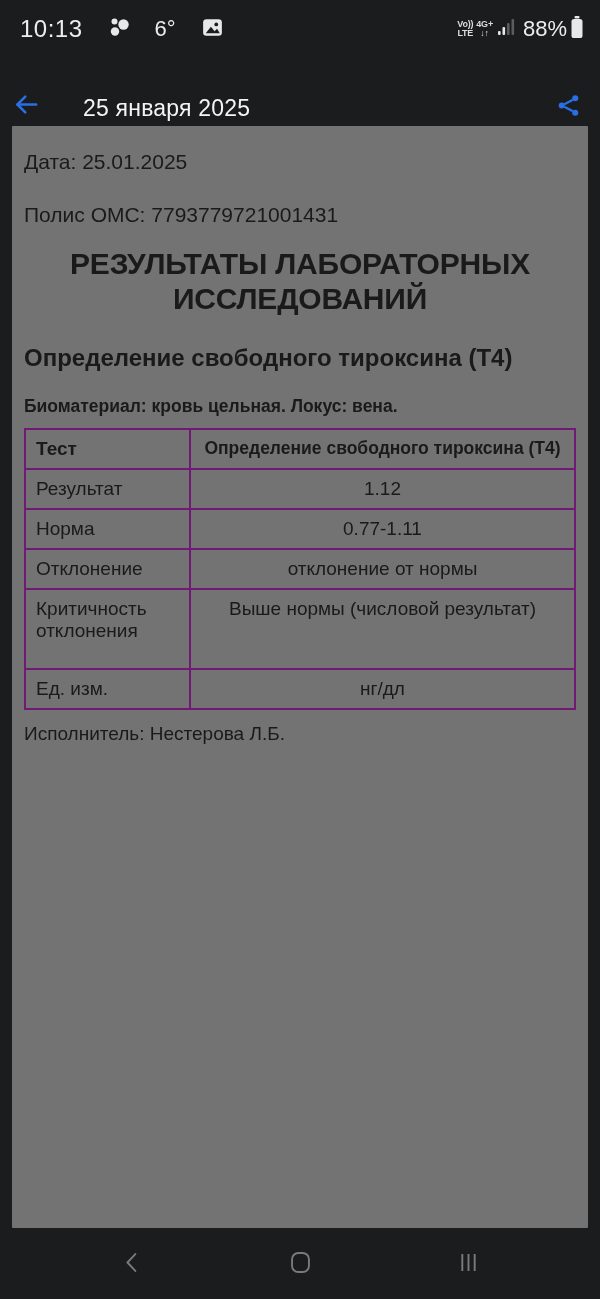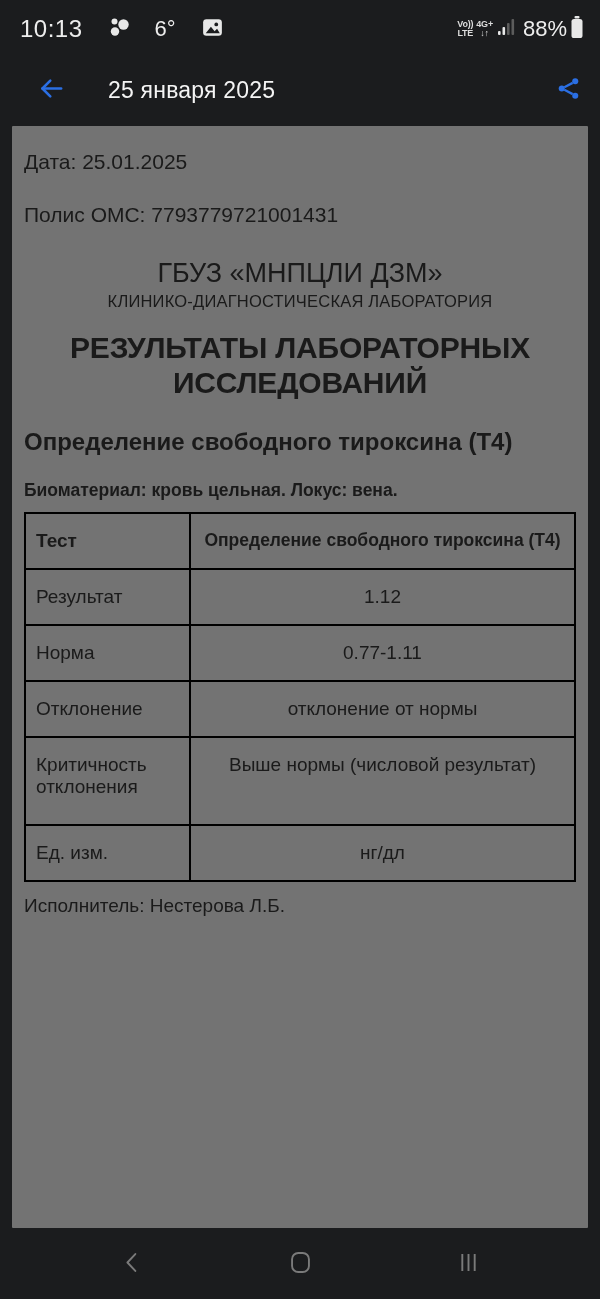--- a/index.html
+++ b/index.html
@@ -21,22 +21,22 @@
   .sb-temp { font-size:22px; font-weight:400; }
   .sb-right { display:flex; align-items:center; gap:3px; }
   .mini {
     display:flex; flex-direction:column; align-items:center;
     font-size:9px; line-height:9px; font-weight:700; color:#dcdcdc;
     letter-spacing:-.2px;
   }
   .sb-batt-pct { font-size:22px; font-weight:400; margin-left:2px; }
   
   .app-bar {
-    height:64px; display:flex; align-items:center;
-    padding:0 18px 0 37px; box-sizing:border-box;
+    height:64px; display:flex; align-items:flex-end;
+    padding:0 18px 0 12px; box-sizing:border-box;
   }
   .app-bar-title {
     color:#f4f4f4; font-size:23px; font-weight:400;
     margin-left:42px; letter-spacing:.2px;
   }
   .icon-btn { background:none; border:none; padding:0; display:flex; align-items:center; cursor:pointer; }
   .share-btn { margin-left:auto; }
   
   .document {
     margin:4px 12px 0 12px;
@@ -56,21 +56,21 @@
     line-height:1.18; margin:19px 6px 0 6px; letter-spacing:-.2px;
   }
   .test-title { font-size:24px; font-weight:700; margin:27px 0 0 0; }
   .biomaterial { font-size:17.5px; font-weight:700; margin:24px 0 0 0; }
   
   .results-table {
     width:100%; border-collapse:collapse; margin-top:11px;
     font-size:19px; color:#1a1a1a;
   }
   .results-table th, .results-table td {
-    border:2px solid #000000; padding:16px 10px;
+    border:2px solid #701a75; padding:8px 10px;
     vertical-align:top;
   }
   .results-table th { font-weight:700; }
   .col-label { width:30%; text-align:left; }
   .col-value { text-align:center; }
   th.col-value { font-size:17.5px; white-space:nowrap; padding-left:4px; padding-right:4px; }
   tr.tall td { padding-bottom:26px; }
   .executor { font-size:19px; margin:13px 0 0 0; }
   
   .nav-bar {
@@ -148,24 +148,20 @@
         <path d="M8.3 10.8 L15.7 7 M8.3 13.2 L15.7 17" stroke="#2b6fe4" stroke-width="2" fill="none"></path>
       </svg>
     </span>
   </button>
 </div>
 
 <div class="document">
   <p class="doc-line doc-date">Дата: 25.01.2025</p>
   <p class="doc-line doc-policy">Полис ОМС: 7793779721001431</p>
 
-  <div class="org-block">
-    <p class="org-name">ГБУЗ «МНПЦЛИ ДЗМ»</p>
-    <p class="org-sub">КЛИНИКО-ДИАГНОСТИЧЕСКАЯ ЛАБОРАТОРИЯ</p>
-  </div>
 
   <h1 class="main-title">РЕЗУЛЬТАТЫ ЛАБОРАТОРНЫХ ИССЛЕДОВАНИЙ</h1>
 
   <h2 class="test-title">Определение свободного тироксина (Т4)</h2>
 
   <p class="biomaterial">Биоматериал: кровь цельная. Локус: вена.</p>
 
   <table class="results-table">
     <tbody>
       <tr>

